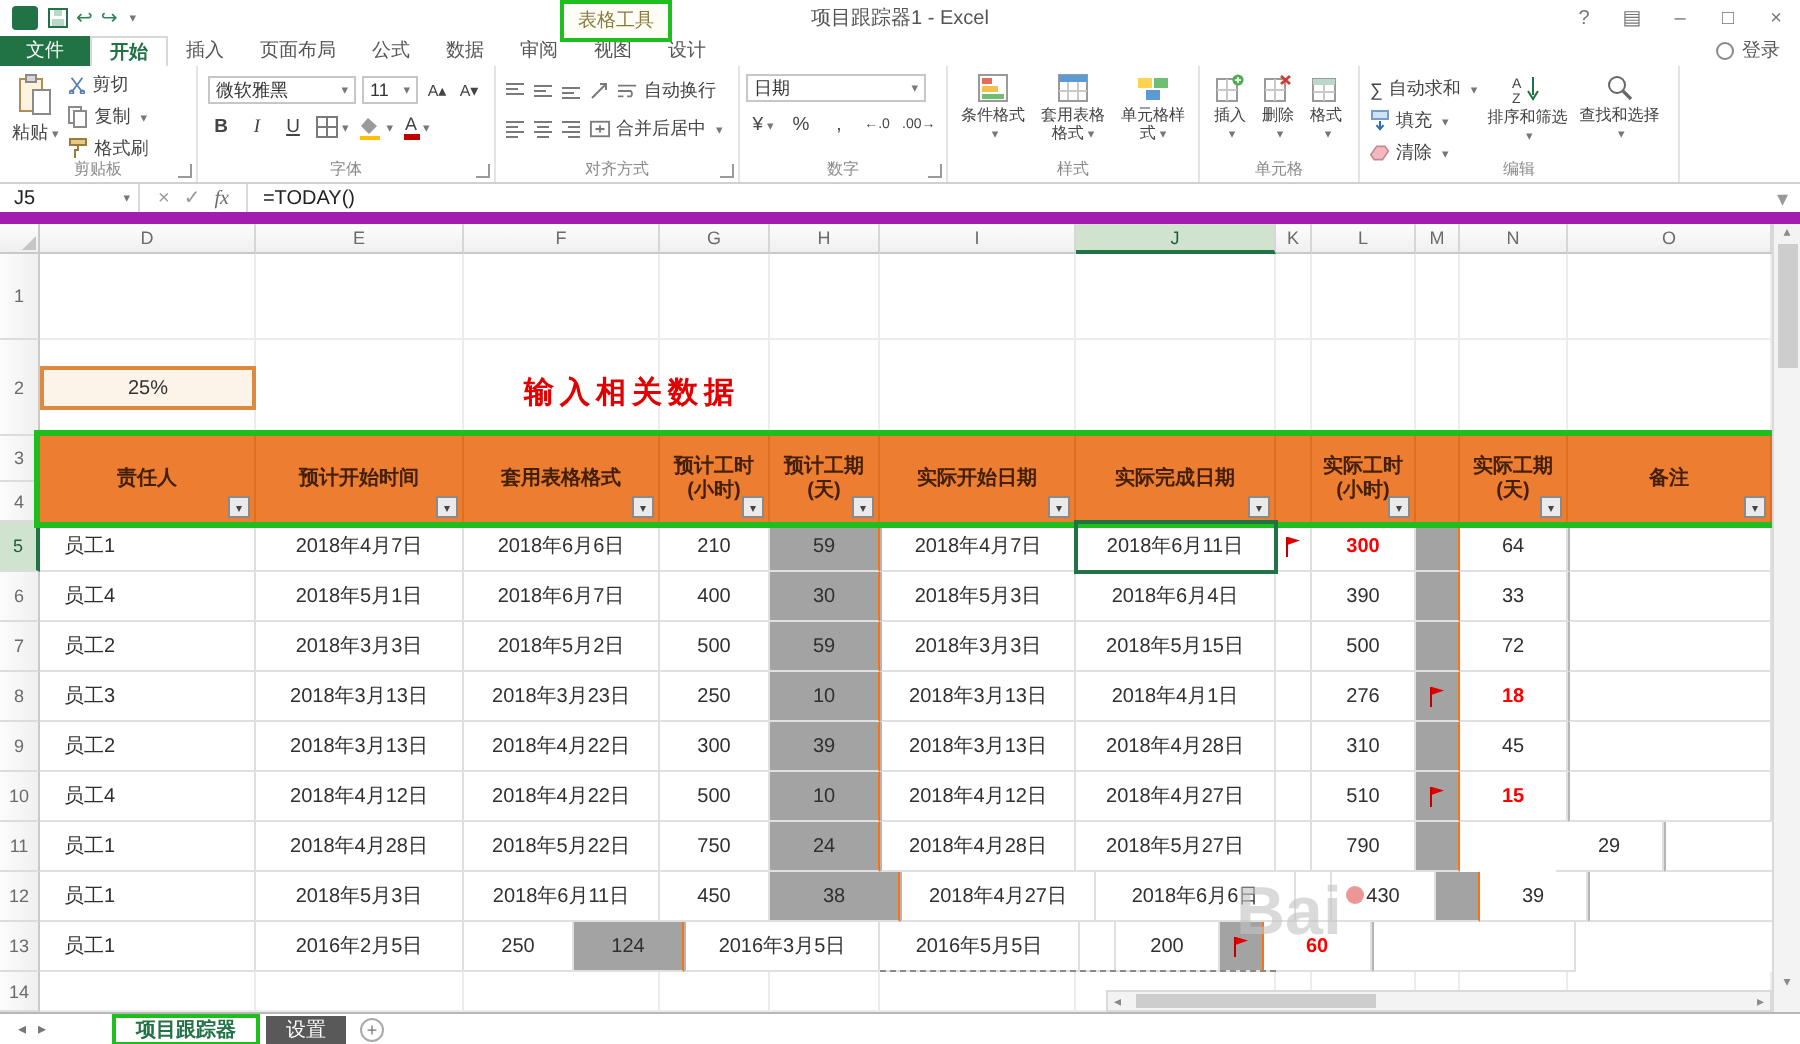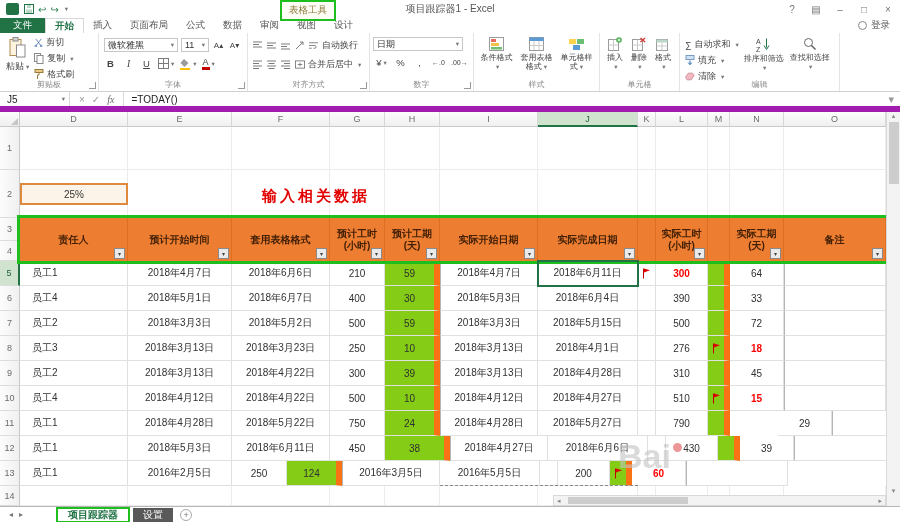--- a/index.html
+++ b/index.html
@@ -70,21 +70,21 @@
 .thead{position:absolute;left:20px;top:91px;width:866px;height:43px;display:flex;background:#ED7D31;outline:3px solid #1dbe1d;z-index:4}
 .hcell{position:relative;border-right:1px solid #dd6f1f;display:flex;align-items:center;justify-content:center}
 .hcell span{white-space:pre-line;text-align:center;font-weight:bold;font-size:10px;line-height:1.2;color:#432005}
 .filter{position:absolute;right:2px;bottom:2px;width:11px;height:11px;background:#eaeaea;border:1px solid #8a8a8a;
         display:flex;align-items:center;justify-content:center;font-size:6px;color:#444}
 .tbody{position:absolute;left:20px;top:134px;z-index:3}
 .trow{display:flex;height:25px}
 .tcell{border-right:1px solid #e0e0e0;border-bottom:1px solid #e0e0e0;display:flex;align-items:center;justify-content:center;
        font-size:10px;color:#303030;overflow:hidden}
 .tcell.left{justify-content:flex-start;padding-left:12px}
-.tcell.gray{background:#84cc16;border-right:6px solid #f97316}
+.tcell.gray{background:#a3a3a3;border-right:1px solid #f97316}
 .tcell.alert{color:#fe0000;font-weight:bold}
 .tcell.dl{border-left:1px solid #b5b5b5}
 .pct{position:absolute;left:20px;top:56px;width:108px;height:22px;border:2px solid #dd8a3e;background:#fdf4e9;
      display:flex;align-items:center;justify-content:center;font-size:10px;color:#333;z-index:4}
 .anno{position:absolute;left:262px;top:60px;font-size:15px;font-weight:bold;color:#e30000;letter-spacing:3px;z-index:4}
 .selcell{position:absolute;left:537px;top:133px;width:102px;height:27px;border:2px solid #217346;z-index:6;pointer-events:none}
 .pagebreak{position:absolute;left:440px;top:358px;width:198px;border-top:1px dashed #8a8a8a;z-index:5}
 .wm{position:absolute;left:618px;top:310px;font-size:34px;font-weight:bold;color:#c3c3c3;opacity:.6;z-index:5;display:flex;align-items:flex-start}
 .wm-dot{width:9px;height:9px;border-radius:50%;background:#e05252;margin:6px 0 0 2px}
 

